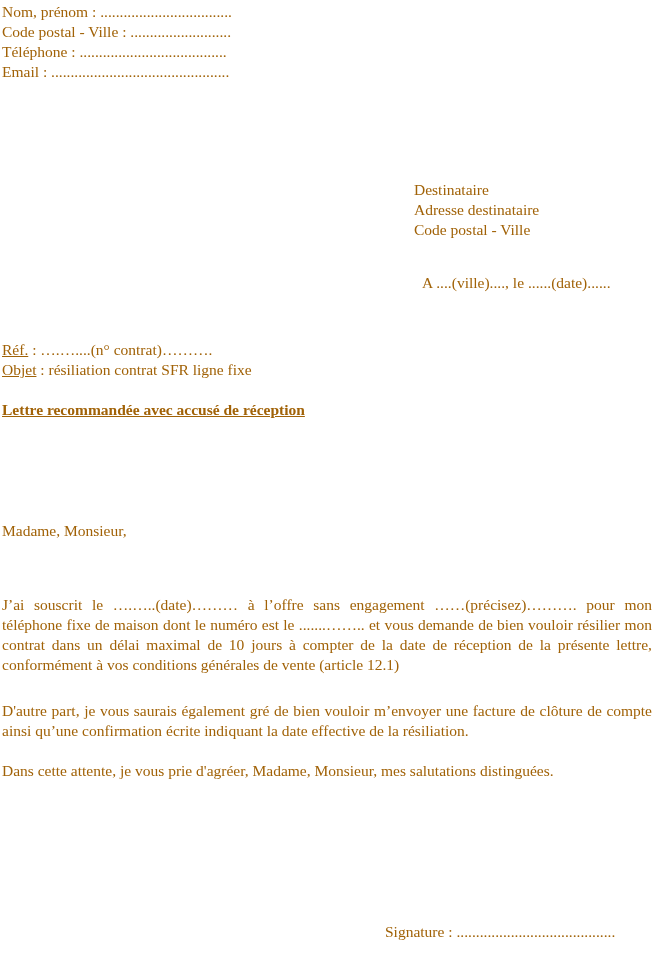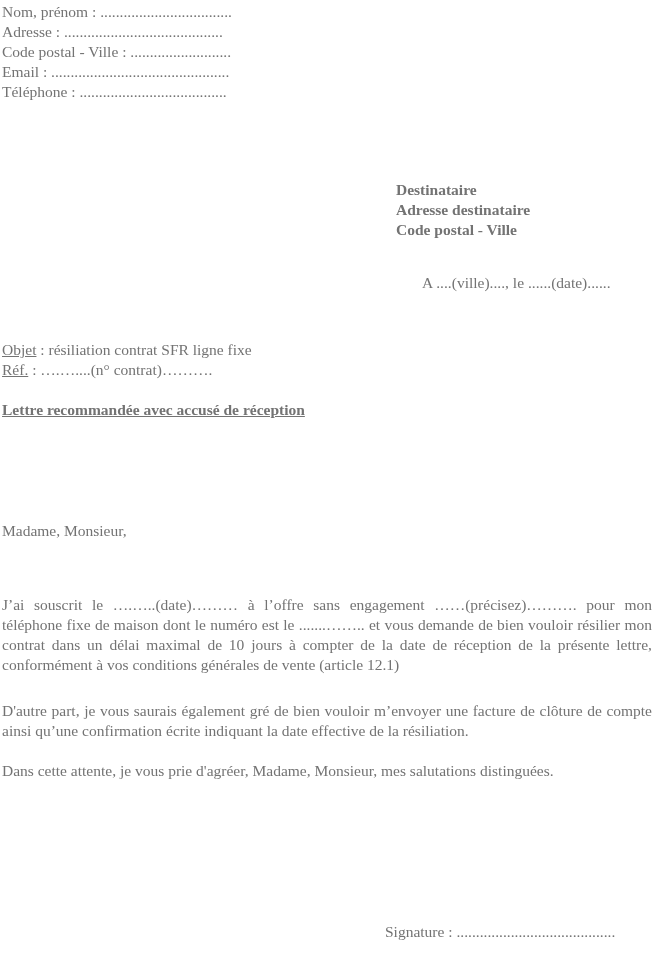--- a/index.html
+++ b/index.html
@@ -5,21 +5,21 @@
   html, body {
     margin: 0;
     padding: 0;
     background: #ffffff;
   }
   .page {
     position: relative;
     width: 654px;
     height: 960px;
     background: #ffffff;
-    color: #737373;
+    color: #a16207;
     font-family: "Liberation Serif", "DejaVu Serif", serif;
     font-size: 15.5px;
     line-height: 20px;
     overflow: hidden;
   }
 
   
   .sender-block {
     position: absolute;
     left: 2px;
@@ -27,24 +27,23 @@
     width: 340px;
   }
   .sender-line {
     white-space: nowrap;
     line-height: 20px;
   }
 
   
   .recipient-block {
     position: absolute;
-    left: 396px;
+    left: 414px;
     top: 180px;
     width: 232px;
-    font-weight: bold;
   }
   .recipient-line {
     white-space: nowrap;
     line-height: 20px;
   }
   .place-date-line {
     position: absolute;
     left: 422px;
     top: 261px;
     white-space: nowrap;
@@ -111,37 +110,36 @@
     white-space: nowrap;
   }
 </style>
 </head>
 <body>
 
 <div class="page">
 
   <div class="sender-block">
     <div class="sender-line">Nom, prénom : ..................................</div>
-    <div class="sender-line">Adresse : .........................................</div>
     <div class="sender-line">Code postal - Ville : ..........................</div>
+    <div class="sender-line">Téléphone : ......................................</div>
     <div class="sender-line">Email : ..............................................</div>
-    <div class="sender-line">Téléphone : ......................................</div>
   </div>
 
   <div class="recipient-block">
     <div class="recipient-line">Destinataire</div>
     <div class="recipient-line">Adresse destinataire</div>
     <div class="recipient-line">Code postal - Ville</div>
   </div>
 
   <div class="place-date-line">A ....(ville)...., le ......(date)......</div>
 
   <div class="subject-block">
+    <div class="subject-line"><span class="u-label">Réf.</span><span> : ….…....(n° contrat)……….</span></div>
     <div class="subject-line"><span class="u-label">Objet</span><span> : résiliation contrat SFR ligne fixe</span></div>
-    <div class="subject-line"><span class="u-label">Réf.</span><span> : ….…....(n° contrat)……….</span></div>
   </div>
 
   <div class="registered-line">Lettre recommandée avec accusé de réception</div>
 
   <div class="salutation">Madame, Monsieur,</div>
   <div class="para-1">J’ai souscrit le ….…..(date)………  à l’offre sans engagement ……(précisez)………. pour mon téléphone fixe de maison dont le numéro est le .......…….. et vous demande de bien vouloir résilier mon contrat dans un délai maximal de 10 jours à compter de la date de réception de la présente lettre, conformément à vos conditions générales de vente (article 12.1)</div>
   <div class="para-2">D'autre part, je vous saurais également gré de bien vouloir m’envoyer une facture de clôture de compte ainsi qu’une confirmation écrite indiquant la date effective de la résiliation.</div>
   <div class="para-3">Dans cette attente, je vous prie d'agréer, Madame, Monsieur, mes salutations distinguées.</div>
 
   <div class="signature-line">Signature : .........................................</div>

